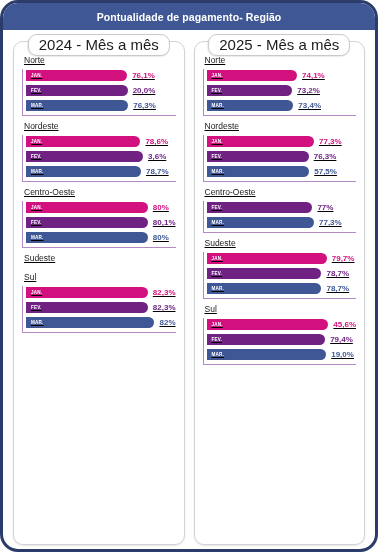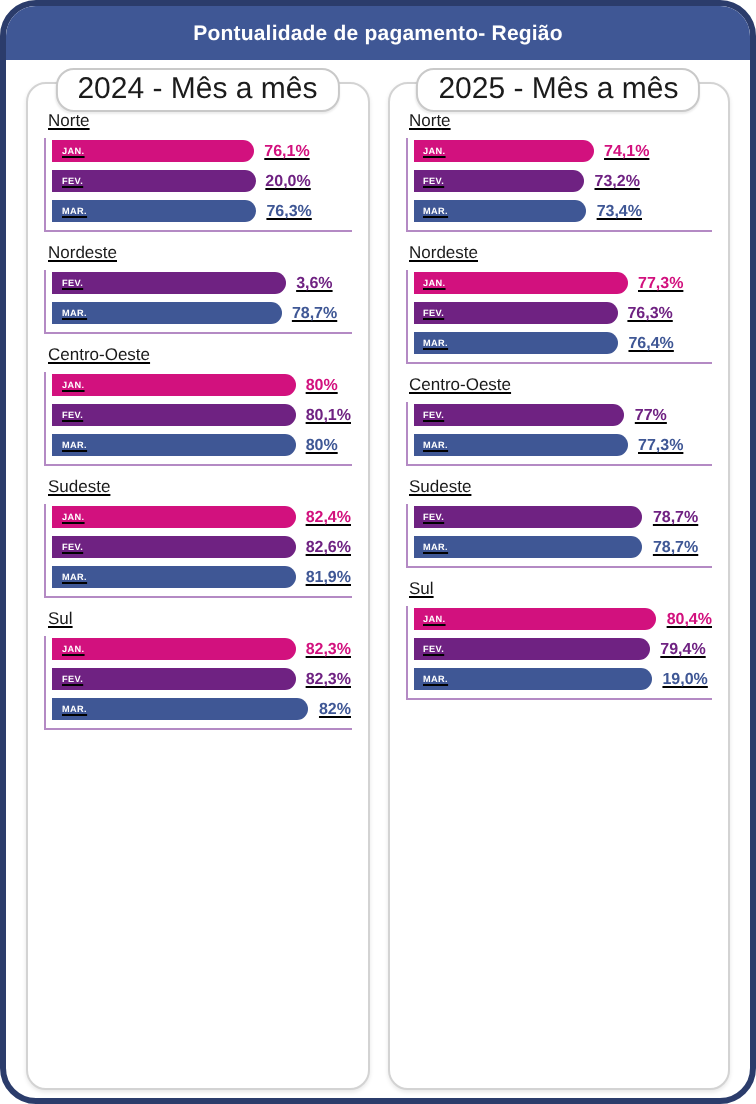--- a/index.html
+++ b/index.html
@@ -175,20 +175,26 @@
                 <span class="bar-label">MAR.</span>
               </div>
               <span class="bar-value v-mar">76,3%</span>
             </div>
           </div>
         </div>
         <div class="region">
           <div class="region-title">Nordeste</div>
           <div class="plot">
             <div class="bar-row">
+              <div class="bar c-jan" style="width: 76.53%;">
+                <span class="bar-label">JAN.</span>
+              </div>
+              <span class="bar-value v-jan">78,6%</span>
+            </div>
+            <div class="bar-row">
               <div class="bar c-fev" style="width: 78.305%;">
                 <span class="bar-label">FEV.</span>
               </div>
               <span class="bar-value v-fev">3,6%</span>
             </div>
             <div class="bar-row">
               <div class="bar c-mar" style="width: 76.885%;">
                 <span class="bar-label">MAR.</span>
               </div>
               <span class="bar-value v-mar">78,7%</span>
@@ -213,40 +219,20 @@
             <div class="bar-row">
               <div class="bar c-mar" style="width: 81.5%;">
                 <span class="bar-label">MAR.</span>
               </div>
               <span class="bar-value v-mar">80%</span>
             </div>
           </div>
         </div>
         <div class="region">
           <div class="region-title">Sudeste</div>
-          <div class="plot">
-            <div class="bar-row">
-              <div class="bar c-jan" style="width: 90.02%;">
-                <span class="bar-label">JAN.</span>
-              </div>
-              <span class="bar-value v-jan">82,4%</span>
-            </div>
-            <div class="bar-row">
-              <div class="bar c-fev" style="width: 90.73%;">
-                <span class="bar-label">FEV.</span>
-              </div>
-              <span class="bar-value v-fev">82,6%</span>
-            </div>
-            <div class="bar-row">
-              <div class="bar c-mar" style="width: 88.245%;">
-                <span class="bar-label">MAR.</span>
-              </div>
-              <span class="bar-value v-mar">81,9%</span>
-            </div>
-          </div>
         </div>
         <div class="region">
           <div class="region-title">Sul</div>
           <div class="plot">
             <div class="bar-row">
               <div class="bar c-jan" style="width: 89.665%;">
                 <span class="bar-label">JAN.</span>
               </div>
               <span class="bar-value v-jan">82,3%</span>
             </div>
@@ -302,21 +288,21 @@
             <div class="bar-row">
               <div class="bar c-fev" style="width: 68.365%;">
                 <span class="bar-label">FEV.</span>
               </div>
               <span class="bar-value v-fev">76,3%</span>
             </div>
             <div class="bar-row">
               <div class="bar c-mar" style="width: 68.72%;">
                 <span class="bar-label">MAR.</span>
               </div>
-              <span class="bar-value v-mar">76,4%</span>
+              <span class="bar-value v-mar">57,5%</span>
             </div>
           </div>
         </div>
         <div class="region">
           <div class="region-title">Centro-Oeste</div>
           <div class="plot">
             <div class="bar-row">
               <div class="bar c-fev" style="width: 70.85%;">
                 <span class="bar-label">FEV.</span>
               </div>
@@ -327,41 +313,47 @@
                 <span class="bar-label">MAR.</span>
               </div>
               <span class="bar-value v-mar">77,3%</span>
             </div>
           </div>
         </div>
         <div class="region">
           <div class="region-title">Sudeste</div>
           <div class="plot">
             <div class="bar-row">
+              <div class="bar c-jan" style="width: 80.435%;">
+                <span class="bar-label">JAN.</span>
+              </div>
+              <span class="bar-value v-jan">79,7%</span>
+            </div>
+            <div class="bar-row">
               <div class="bar c-fev" style="width: 76.885%;">
                 <span class="bar-label">FEV.</span>
               </div>
               <span class="bar-value v-fev">78,7%</span>
             </div>
             <div class="bar-row">
               <div class="bar c-mar" style="width: 76.885%;">
                 <span class="bar-label">MAR.</span>
               </div>
               <span class="bar-value v-mar">78,7%</span>
             </div>
           </div>
         </div>
         <div class="region">
           <div class="region-title">Sul</div>
           <div class="plot">
             <div class="bar-row">
               <div class="bar c-jan" style="width: 82.92%;">
                 <span class="bar-label">JAN.</span>
               </div>
-              <span class="bar-value v-jan">80,4%</span>
+              <span class="bar-value v-jan">45,6%</span>
             </div>
             <div class="bar-row">
               <div class="bar c-fev" style="width: 79.37%;">
                 <span class="bar-label">FEV.</span>
               </div>
               <span class="bar-value v-fev">79,4%</span>
             </div>
             <div class="bar-row">
               <div class="bar c-mar" style="width: 80.08%;">
                 <span class="bar-label">MAR.</span>

